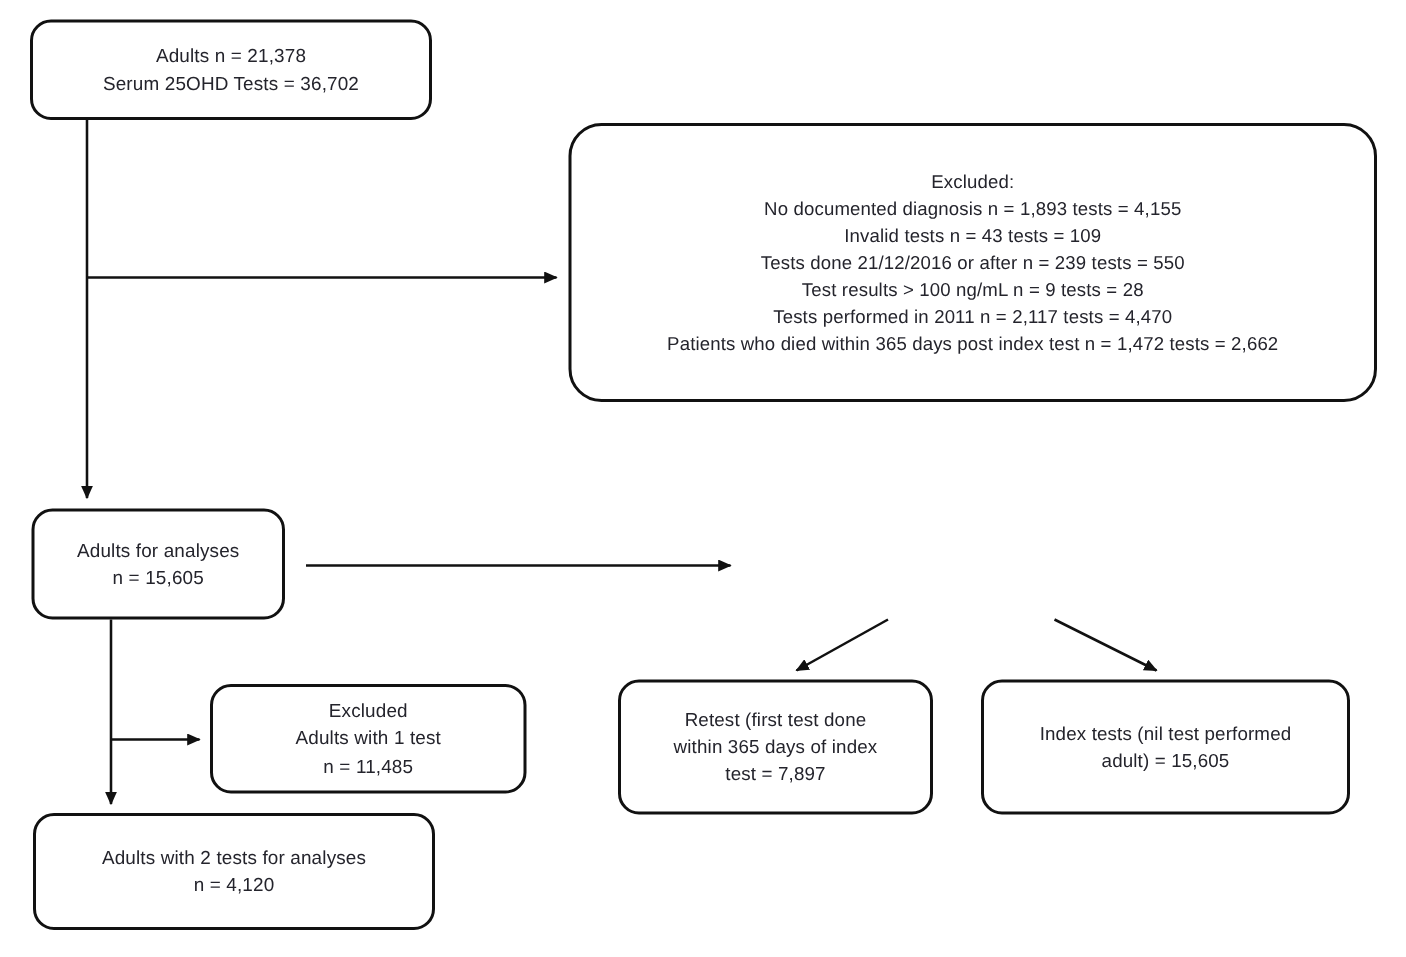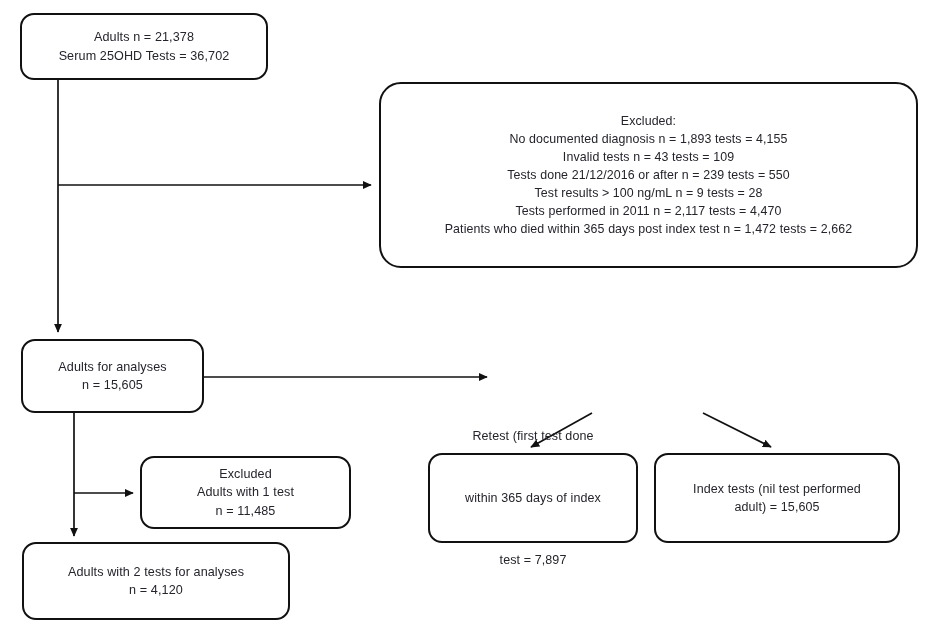--- a/index.html
+++ b/index.html
@@ -44,26 +44,26 @@
     display: block;
     white-space: nowrap;
     line-height: 1.46;
     font-size: 12.6px;
     color: #24242c;
     letter-spacing: 0.1px;
   }
   .node.big-radius { border-radius: 22px; text-align: right; }
 
   
-  #node-source      { left: 20px;  top: 13px;  width: 248px; height: 67px; }
+  #node-source      { left: 20px;  top: 13px;  width: 268px; height: 67px; }
   #node-excluded-main { left: 379px; top: 82px; width: 539px; height: 186px; }
-  #node-adults-analyses { left: 21px; top: 339px; width: 183px; height: 74px; }
+  #node-adults-analyses { left: 21px; top: 339px; width: 169px; height: 74px; }
   #node-serum-tests { left: 494px; top: 334px; width: 281px; height: 79px; }
   #node-excluded-one-test { left: 140px; top: 456px; width: 211px; height: 73px; }
-  #node-retest      { left: 428px; top: 453px; width: 210px; height: 90px; gap: 44px; }
+  #node-retest      { left: 412px; top: 453px; width: 210px; height: 90px; }
   #node-index-tests { left: 654px; top: 453px; width: 246px; height: 90px; text-align: right; }
   #node-adults-two-tests { left: 22px; top: 542px; width: 268px; height: 78px; }
 
   #node-excluded-main .line { font-size: 12.4px; }
   #node-retest .line, #node-index-tests .line { font-size: 12.5px; }
 </style>
 </head>
 <body>
 
 <div id="canvas">

